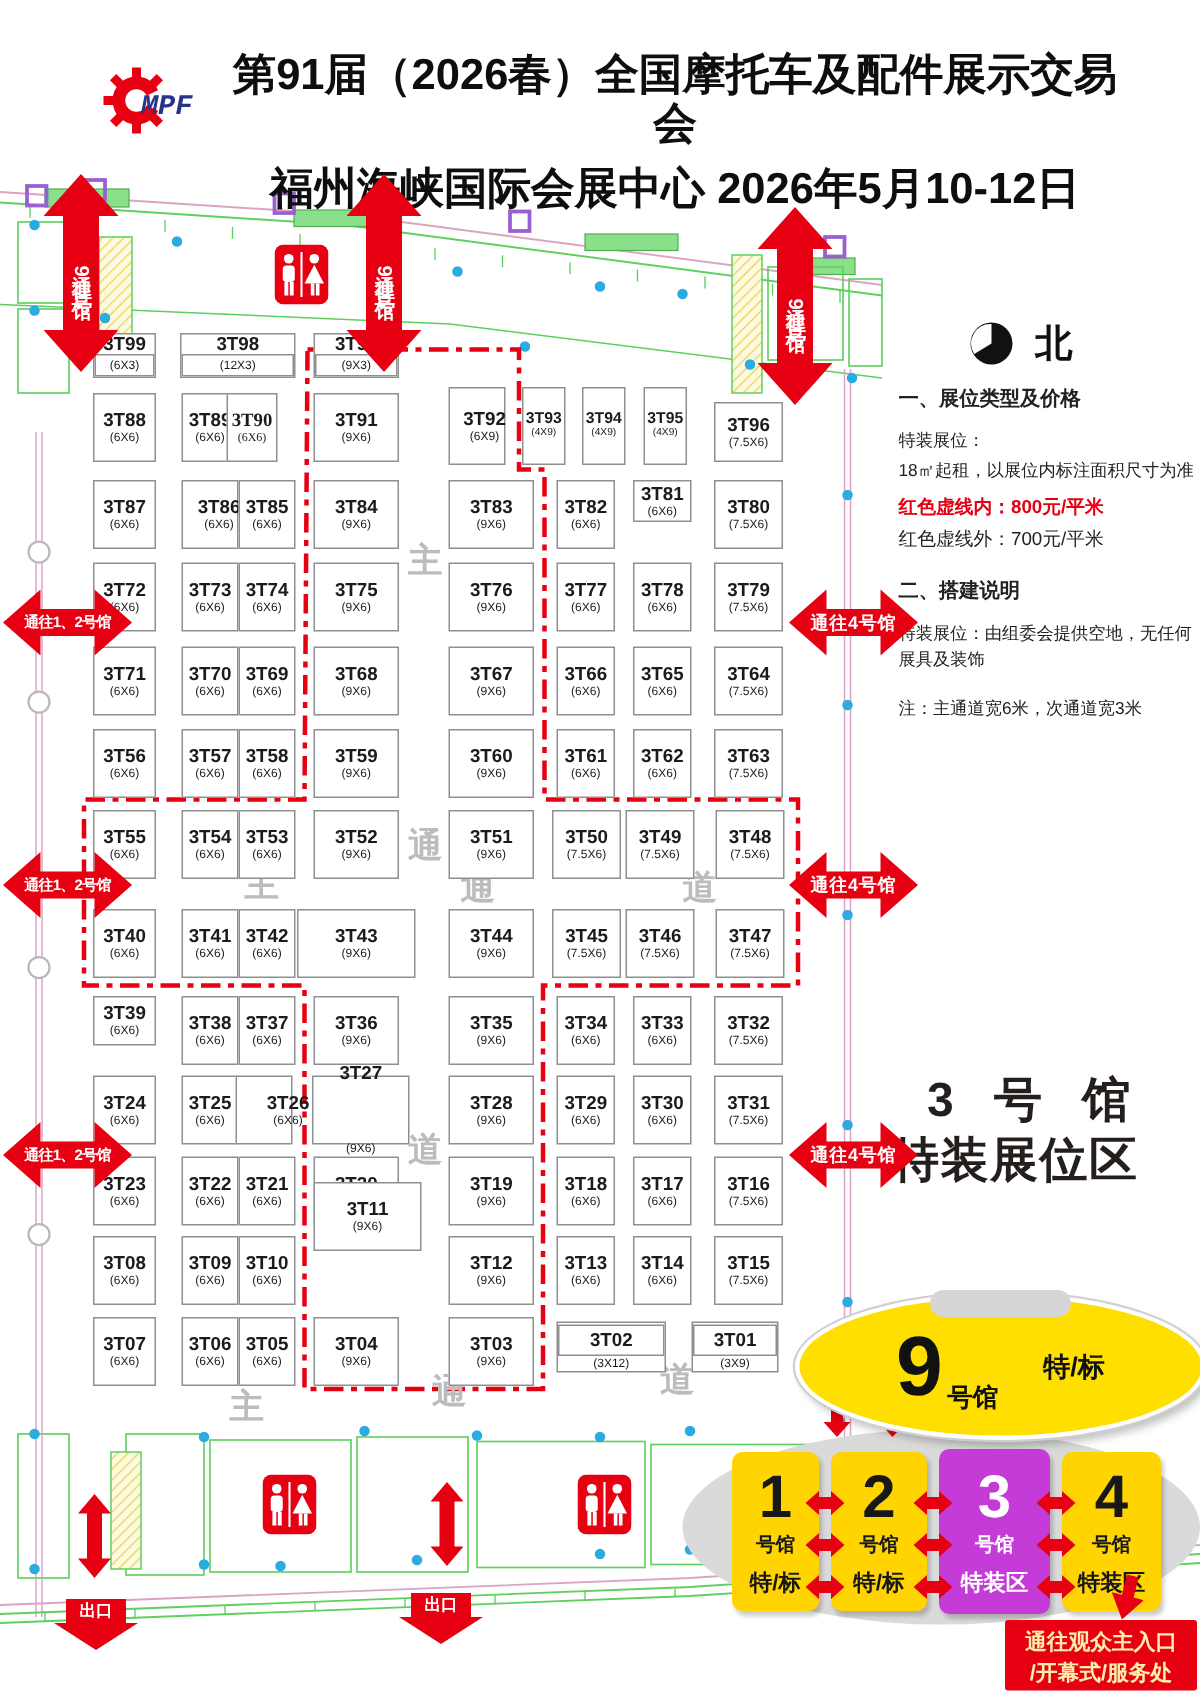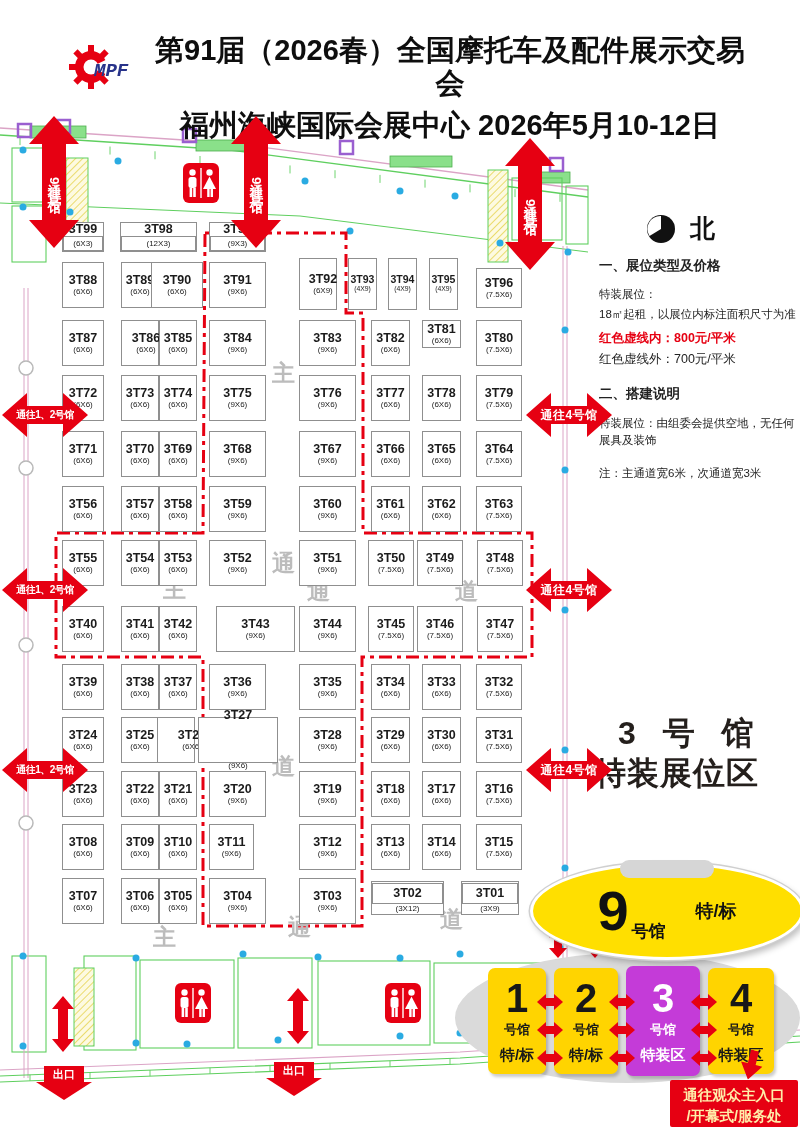--- a/index.html
+++ b/index.html
@@ -279,21 +279,21 @@
         </div>
       </div>
       <div class="booth" style="left: 62px; top: 262px; width: 42px; height: 46px;">
         <div class="bid">3T88</div>
         <div class="bdim">(6X6)</div>
       </div>
       <div class="booth" style="left: 121px; top: 262px; width: 38px; height: 46px;">
         <div class="bid">3T89</div>
         <div class="bdim">(6X6)</div>
       </div>
-      <div class="booth" style="left: 151px; top: 262px; width: 52px; height: 46px;">
+      <div class="booth" style="left: 151px; top: 262px; width: 34px; height: 46px; font-family: Liberation Serif, serif;">
         <div class="bid">3T90</div>
         <div class="bdim">(6X6)</div>
       </div>
       <div class="booth" style="left: 209px; top: 262px; width: 57px; height: 46px;">
         <div class="bid">3T91</div>
         <div class="bdim">(9X6)</div>
       </div>
       <div class="booth" style="left: 299px; top: 258px; width: 38px; height: 52px; padding-left: 10px;">
         <div class="bid">3T92</div>
         <div class="bdim">(6X9)</div>
@@ -479,41 +479,41 @@
         <div class="bdim">(6X6)</div>
       </div>
       <div class="booth" style="left: 121px; top: 606px; width: 38px; height: 46px;">
         <div class="bid">3T41</div>
         <div class="bdim">(6X6)</div>
       </div>
       <div class="booth" style="left: 159px; top: 606px; width: 38px; height: 46px;">
         <div class="bid">3T42</div>
         <div class="bdim">(6X6)</div>
       </div>
-      <div class="booth" style="left: 216px; top: 606px; width: 79px; height: 46px;">
+      <div class="booth" style="left: 198px; top: 606px; width: 79px; height: 46px;">
         <div class="bid">3T43</div>
         <div class="bdim">(9X6)</div>
       </div>
       <div class="booth" style="left: 299px; top: 606px; width: 57px; height: 46px;">
         <div class="bid">3T44</div>
         <div class="bdim">(9X6)</div>
       </div>
       <div class="booth" style="left: 368px; top: 606px; width: 46px; height: 46px;">
         <div class="bid">3T45</div>
         <div class="bdim">(7.5X6)</div>
       </div>
       <div class="booth" style="left: 417px; top: 606px; width: 46px; height: 46px;">
         <div class="bid">3T46</div>
         <div class="bdim">(7.5X6)</div>
       </div>
       <div class="booth" style="left: 477px; top: 606px; width: 46px; height: 46px;">
         <div class="bid">3T47</div>
         <div class="bdim">(7.5X6)</div>
       </div>
-      <div class="booth" style="left: 62px; top: 664px; width: 42px; height: 46px;">
+      <div class="booth" style="left: 62px; top: 664px; width: 42px; height: 33px;">
         <div class="bid">3T39</div>
         <div class="bdim">(6X6)</div>
       </div>
       <div class="booth" style="left: 121px; top: 664px; width: 38px; height: 46px;">
         <div class="bid">3T38</div>
         <div class="bdim">(6X6)</div>
       </div>
       <div class="booth" style="left: 159px; top: 664px; width: 38px; height: 46px;">
         <div class="bid">3T37</div>
         <div class="bdim">(6X6)</div>
@@ -543,21 +543,21 @@
         <div class="bdim">(6X6)</div>
       </div>
       <div class="booth" style="left: 121px; top: 717px; width: 38px; height: 46px;">
         <div class="bid">3T25</div>
         <div class="bdim">(6X6)</div>
       </div>
       <div class="booth" style="left: 157px; top: 717px; width: 38px; height: 46px; padding-left: 32px;">
         <div class="bid">3T26</div>
         <div class="bdim">(6X6)</div>
       </div>
-      <div class="booth" style="left: 198px; top: 717px; width: 80px; height: 46px; gap: 39px;">
+      <div class="booth" style="left: 208px; top: 717px; width: 65px; height: 46px; gap: 39px;">
         <div class="bid">3T27</div>
         <div class="bdim">(9X6)</div>
       </div>
       <div class="booth" style="left: 299px; top: 717px; width: 57px; height: 46px;">
         <div class="bid">3T28</div>
         <div class="bdim">(9X6)</div>
       </div>
       <div class="booth" style="left: 371px; top: 717px; width: 39px; height: 46px;">
         <div class="bid">3T29</div>
         <div class="bdim">(6X6)</div>
@@ -607,21 +607,21 @@
         <div class="bdim">(6X6)</div>
       </div>
       <div class="booth" style="left: 121px; top: 824px; width: 38px; height: 46px;">
         <div class="bid">3T09</div>
         <div class="bdim">(6X6)</div>
       </div>
       <div class="booth" style="left: 159px; top: 824px; width: 38px; height: 46px;">
         <div class="bid">3T10</div>
         <div class="bdim">(6X6)</div>
       </div>
-      <div class="booth" style="left: 209px; top: 824px; width: 45px; height: 46px;">
+      <div class="booth" style="left: 209px; top: 788px; width: 72px; height: 46px;">
         <div class="bid">3T11</div>
         <div class="bdim">(9X6)</div>
       </div>
       <div class="booth" style="left: 299px; top: 824px; width: 57px; height: 46px;">
         <div class="bid">3T12</div>
         <div class="bdim">(9X6)</div>
       </div>
       <div class="booth" style="left: 371px; top: 824px; width: 39px; height: 46px;">
         <div class="bid">3T13</div>
         <div class="bdim">(6X6)</div>

